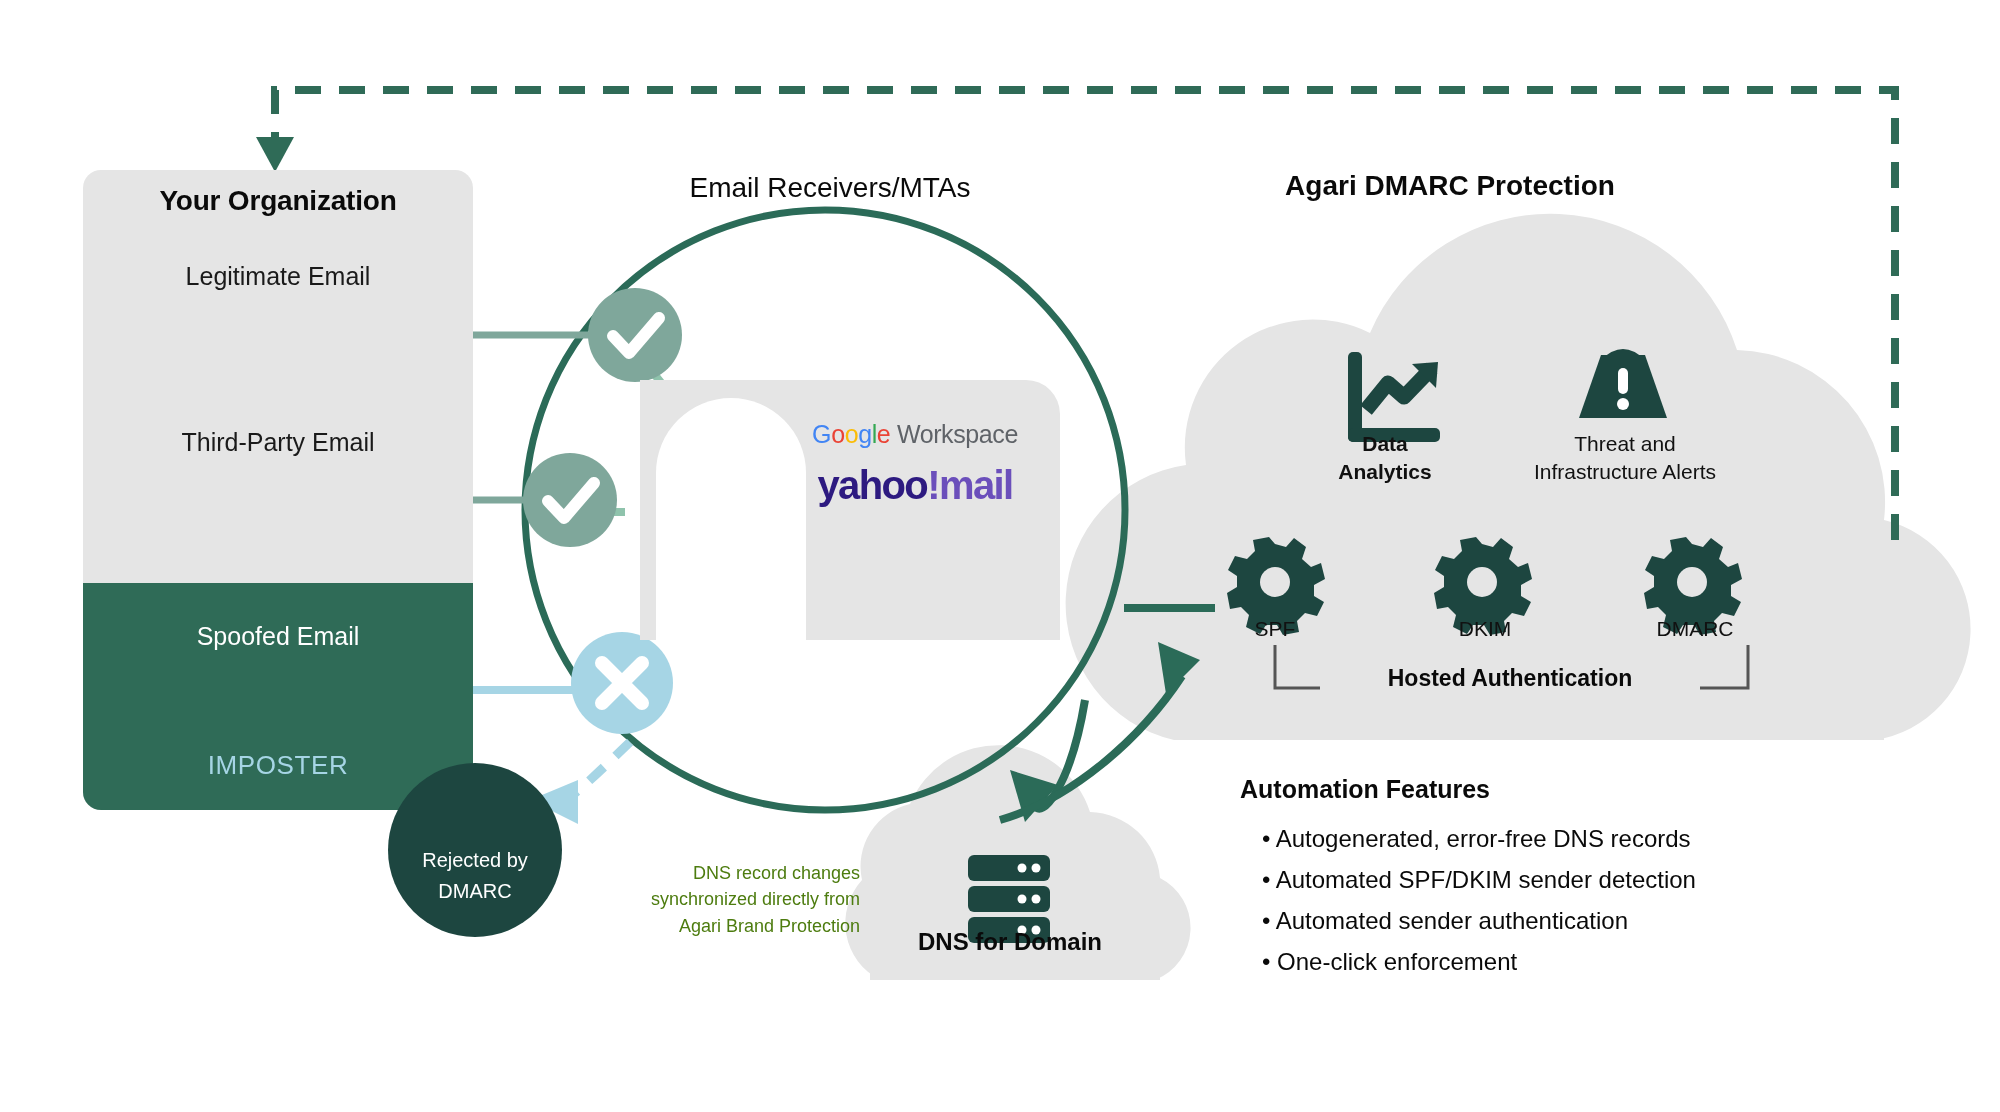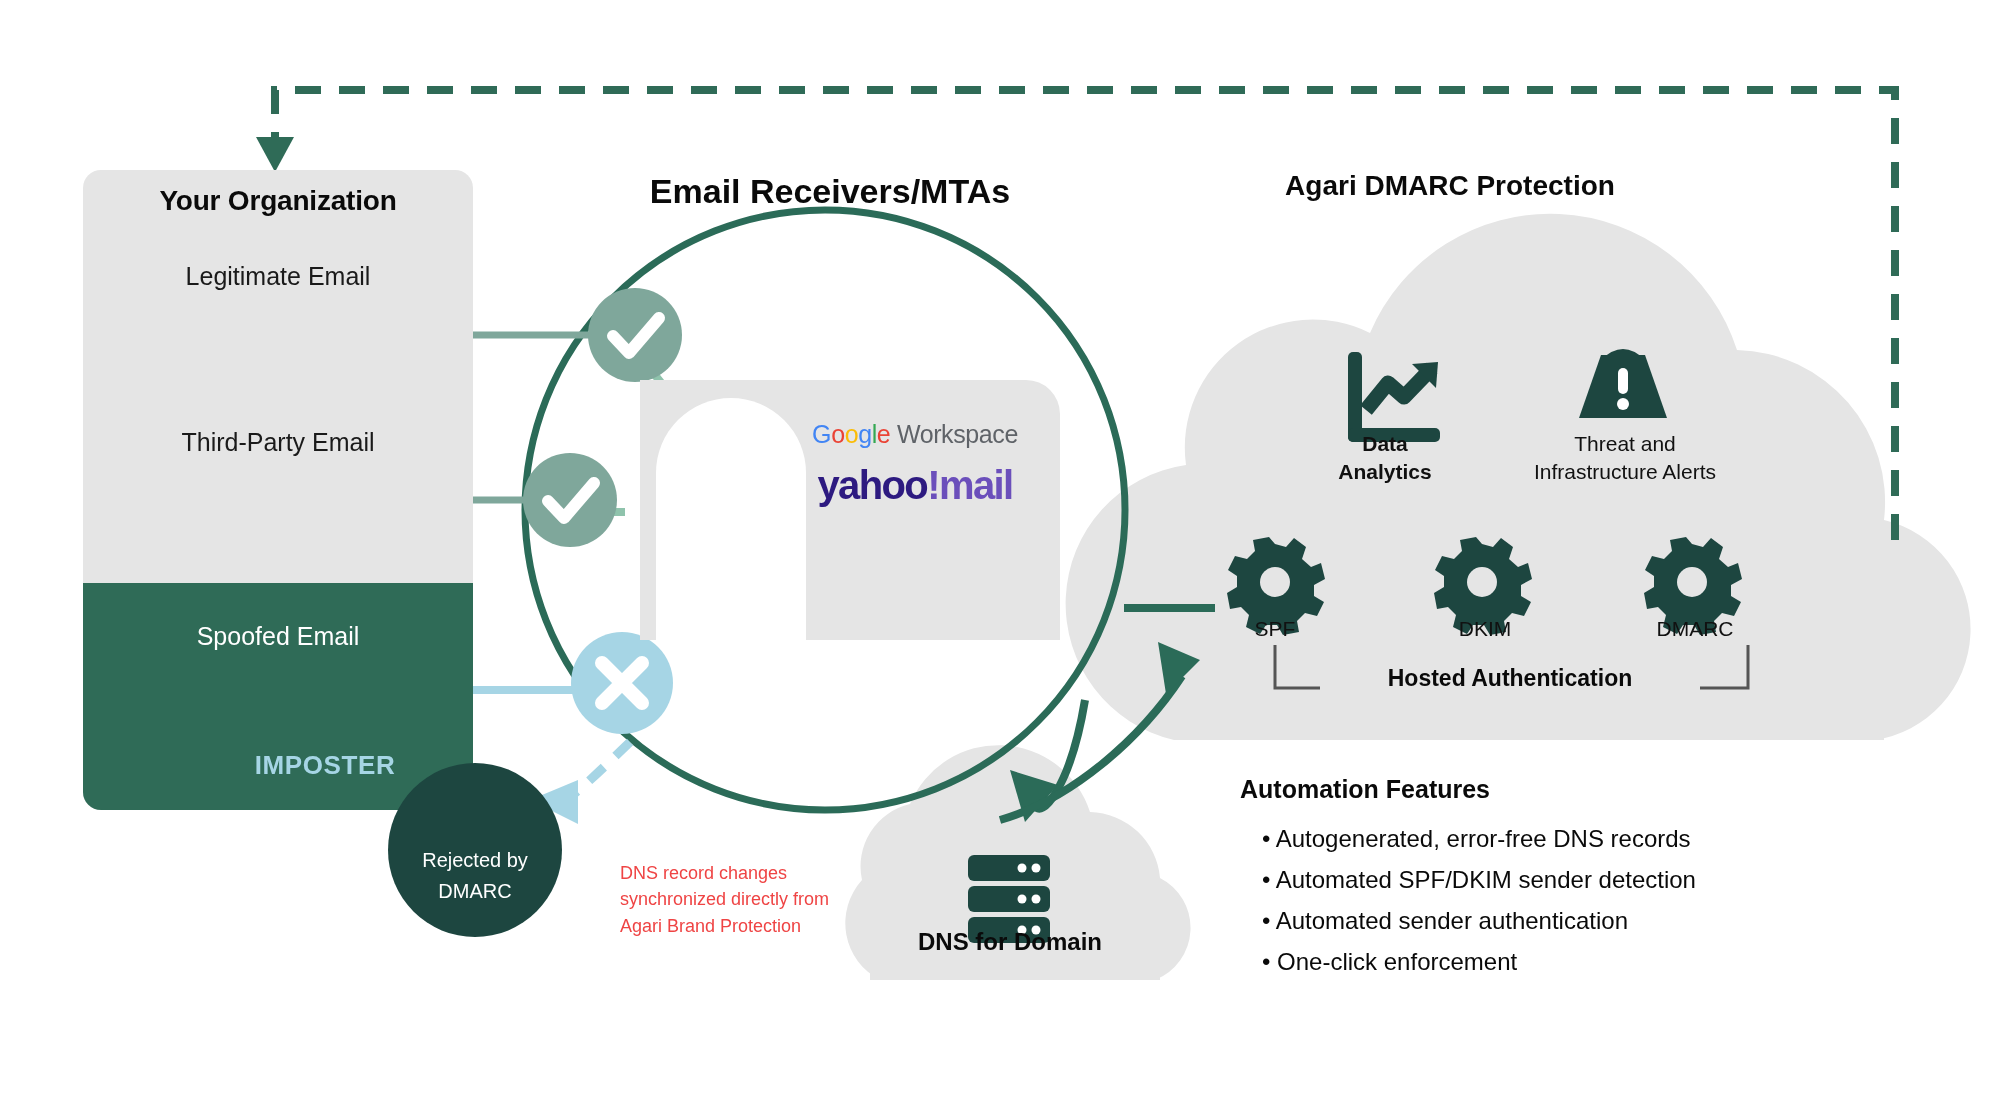--- a/index.html
+++ b/index.html
@@ -49,31 +49,30 @@
     text-align: center;
     font-size: 25px;
     color: #1a1a1a;
   }
   #legit-label { left: 83px; top: 262px; }
   #third-label { left: 83px; top: 428px; }
   #spoof-label { left: 83px; top: 622px; color: #ffffff; }
   #imposter-label {
     left: 83px; top: 750px;
     width: 390px; text-align: center;
-    font-size: 26px; font-weight: bold;
+    font-size: 26px; font-weight: normal;
     color: #a6d5e5;
     letter-spacing: 0.6px;
-    margin-left: 47px;
   }
 
   
   #mta-title {
     left: 640px; top: 172px;
     width: 380px; text-align: center;
-    font-size: 34px; font-weight: bold; color: #0a0a0a;
+    font-size: 28px; font-weight: normal; color: #0a0a0a;
   }
   #agari-title {
     left: 1140px; top: 170px;
     width: 620px; text-align: center;
     font-size: 28px; font-weight: bold; color: #0a0a0a;
   }
 
   
   #receiver-panel {
     left: 640px; top: 380px;
@@ -116,22 +115,22 @@
   }
   #rejected-text {
     left: 388px; top: 845px;
     width: 174px; text-align: center;
     font-size: 20px; color: #ffffff; line-height: 1.55;
   }
 
   
   #dns-note {
     left: 620px; top: 860px;
-    width: 240px; text-align: left;
-    font-size: 18px; color: #ef4444; line-height: 1.46;
+    width: 240px; text-align: right;
+    font-size: 18px; color: #4d7c0f; line-height: 1.46;
   }
 
   
   #dns-cloud-label {
     left: 880px; top: 928px;
     width: 260px; text-align: center;
     font-size: 24px; font-weight: bold; color: #0a0a0a;
   }
 
   

